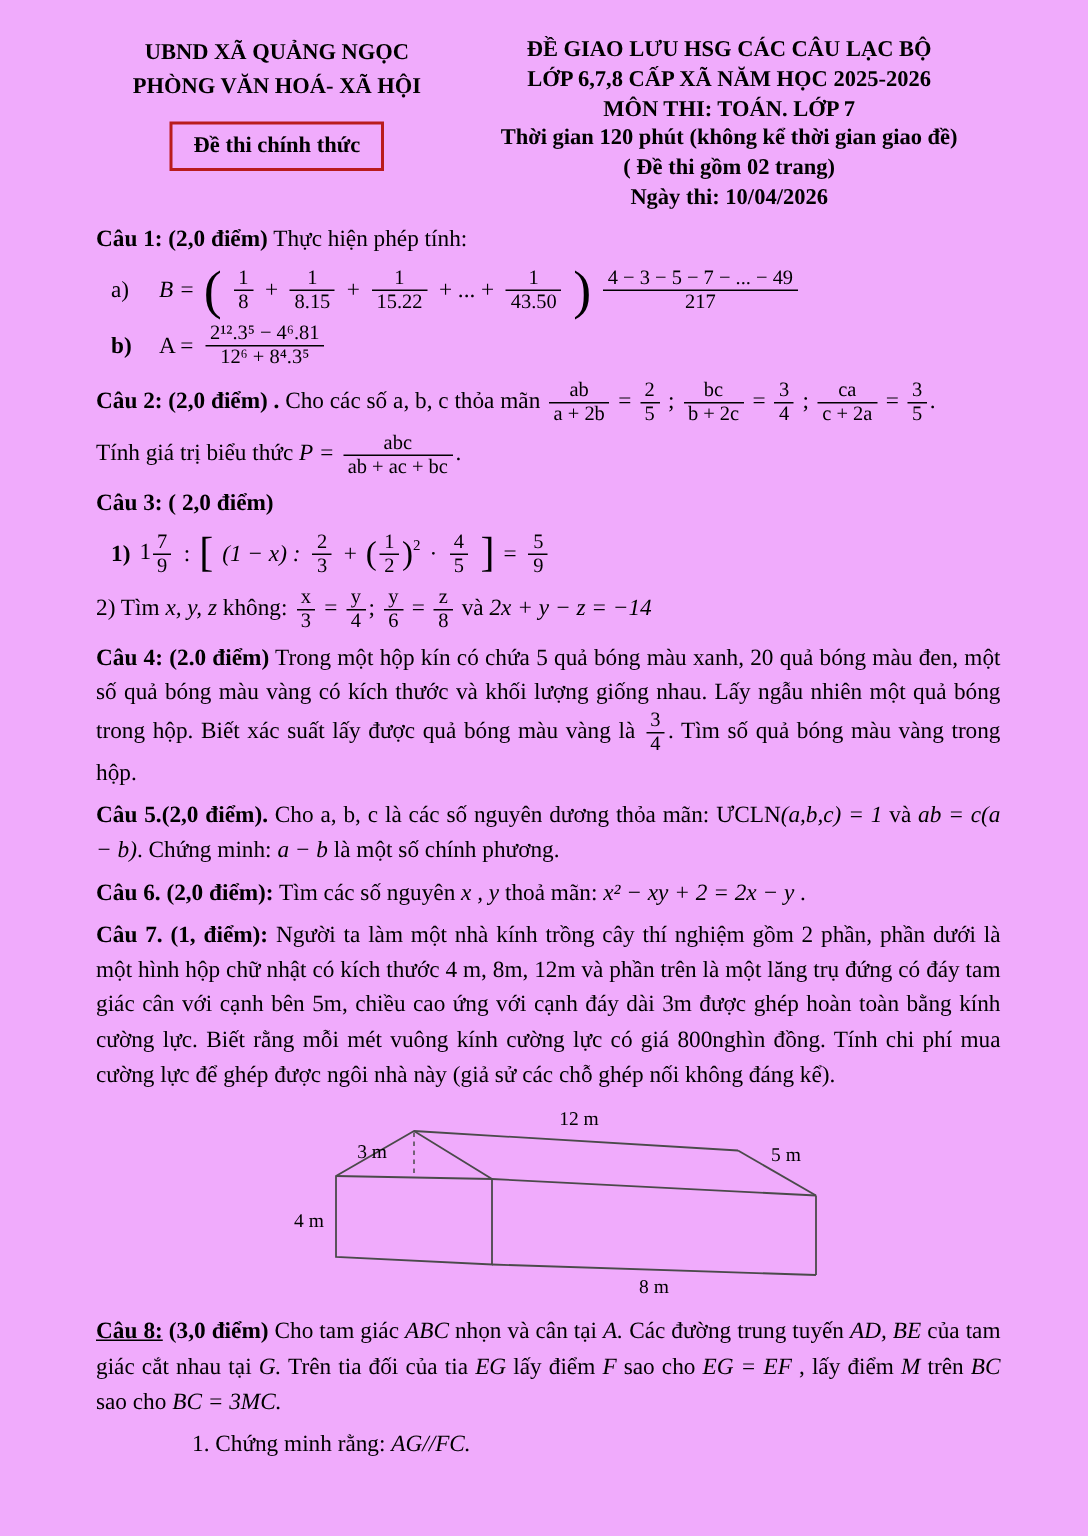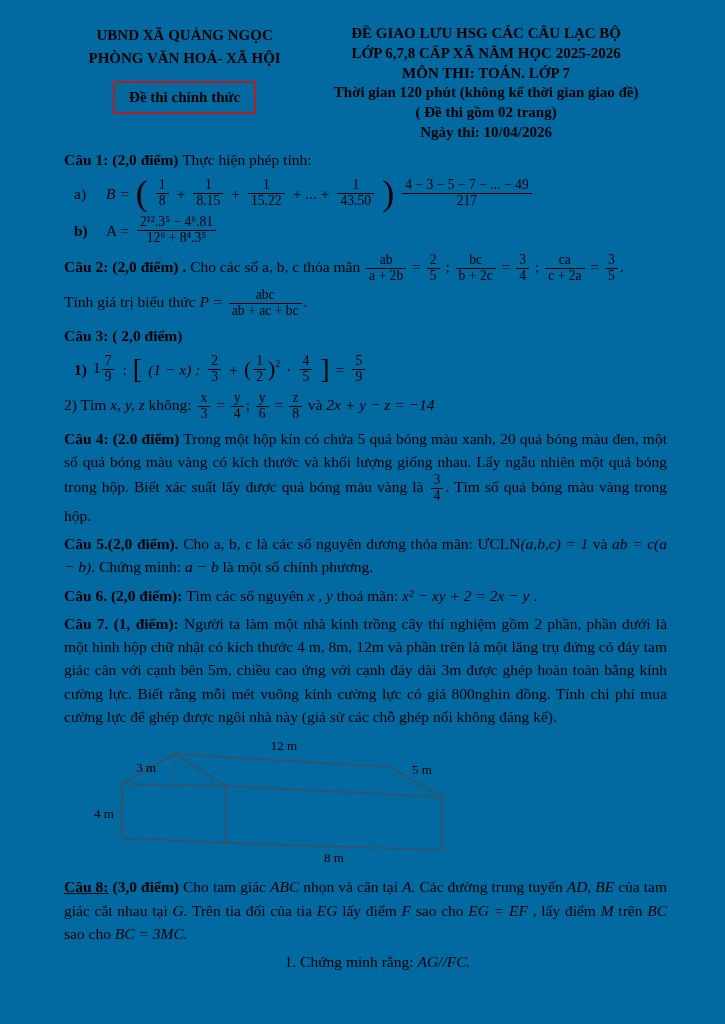--- a/index.html
+++ b/index.html
@@ -1,18 +1,18 @@
 <!DOCTYPE html>
 <html><head>
 <meta charset="utf-8">
 <style>
   * { box-sizing: border-box; }
   html,body { margin:0; padding:0; background:#fff; }
   .page {
-    width:725px; height:1024px; overflow:hidden; background:#0369a1; color:#000;
+    width:725px; height:1024px; overflow:hidden; background:#f0abfc; color:#000;
     font-family:"Liberation Serif","DejaVu Serif",serif;
     font-size:15.5px; line-height:1.5; padding:24px 58px 14px 64px;
   }
   .b  { font-weight:bold; }
   .bi { font-weight:bold; }
   .u  { text-decoration:underline; }
   .mi { font-style:italic; }
 
   
   .header { display:flex; align-items:flex-start; }
@@ -37,26 +37,26 @@
   .qlabel.plain { font-weight:normal; }
   .bp  { font-size:36px; font-weight:300; line-height:0; }
   .bb  { font-size:28px; font-weight:300; line-height:0; }
   .bp1 { font-size:22px; line-height:0; vertical-align:middle; }
   .pgroup { white-space:nowrap; }
   .pgroup .frac { vertical-align:middle; }
   sup { font-size:10px; vertical-align:super; }
   .mixed .frac { margin-left:1px; }
 
   
-  .fig { margin:6px 0 2px 30px; }
+  .fig { text-align:center; margin:6px 0 2px 30px; }
   .fig svg text { font-family:"Liberation Serif","DejaVu Serif",serif; font-size:13px; fill:#000; }
   .fig .geom { stroke:#4a4a4a; stroke-width:1.2; fill:none; }
   .fig .dash { stroke-dasharray:3,3; stroke-width:1; }
 
-  .sub-item { margin-left:24px;text-align:center; }
+  .sub-item { margin-left:64px; }
 </style>
 </head>
 <body>
 
 <div class="page">
 
   <div class="header">
     <div class="hleft">
       <div class="hline b">UBND XÃ QUẢNG NGỌC</div>
       <div class="hline b">PHÒNG VĂN HOÁ- XÃ HỘI</div>

